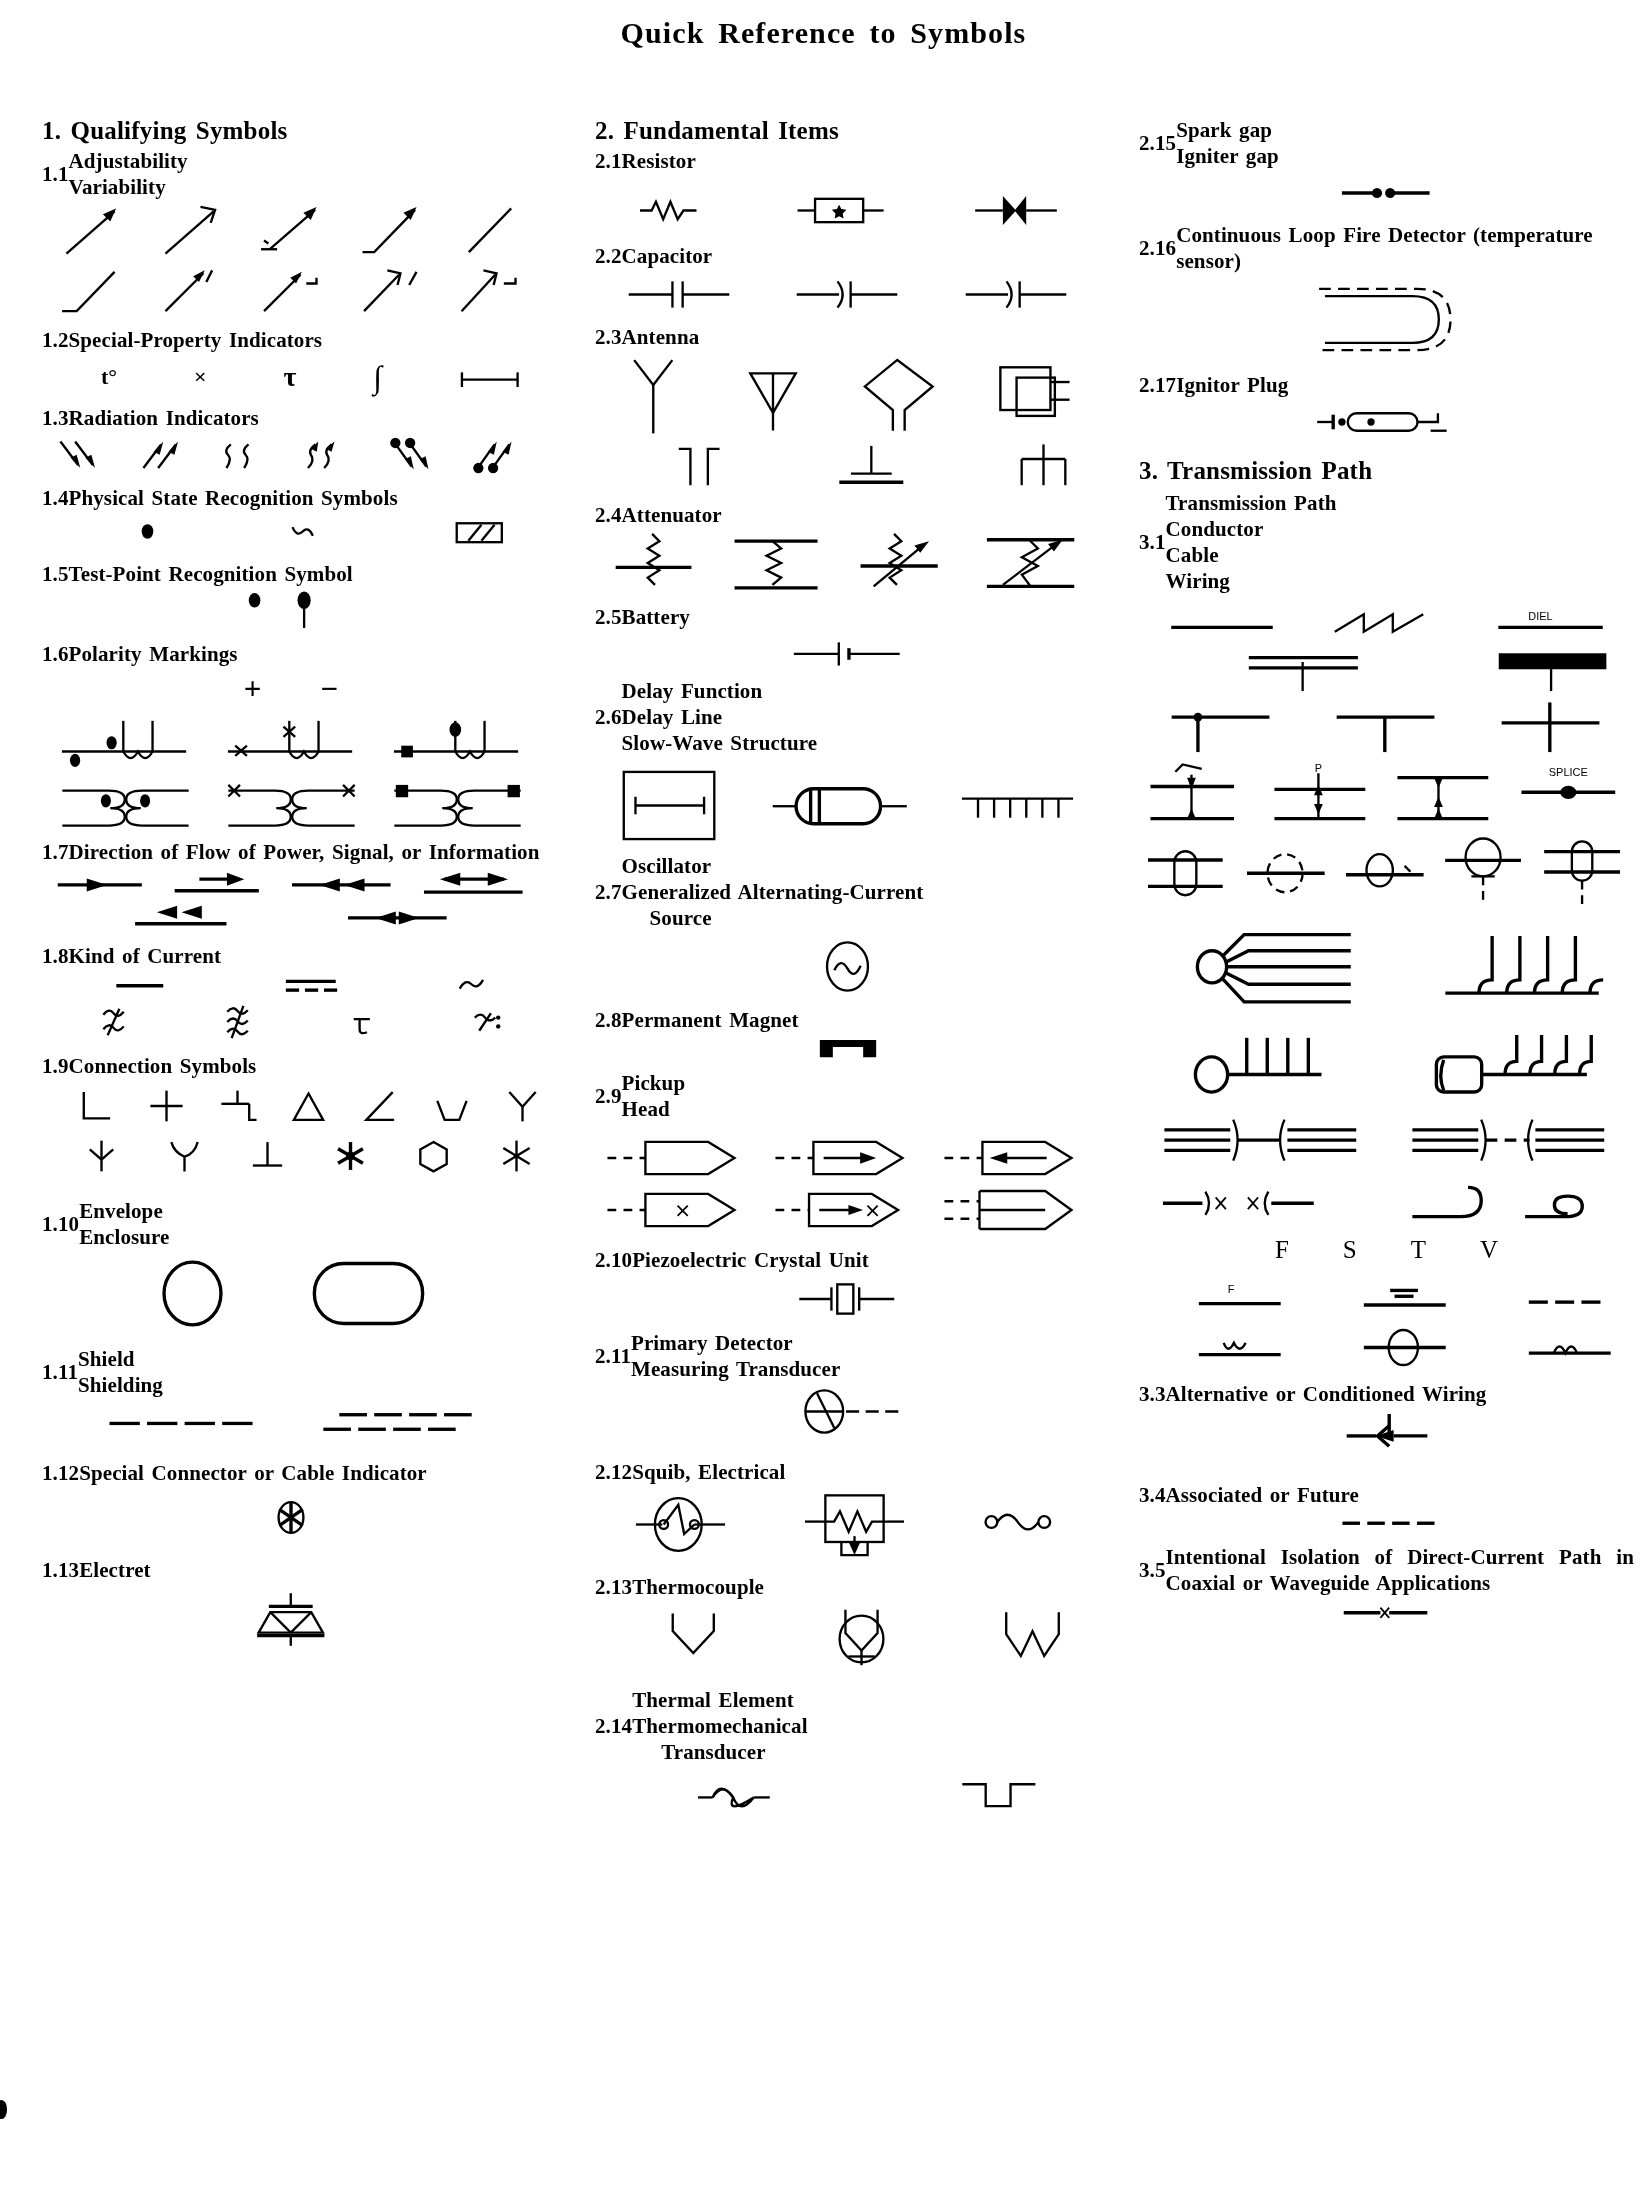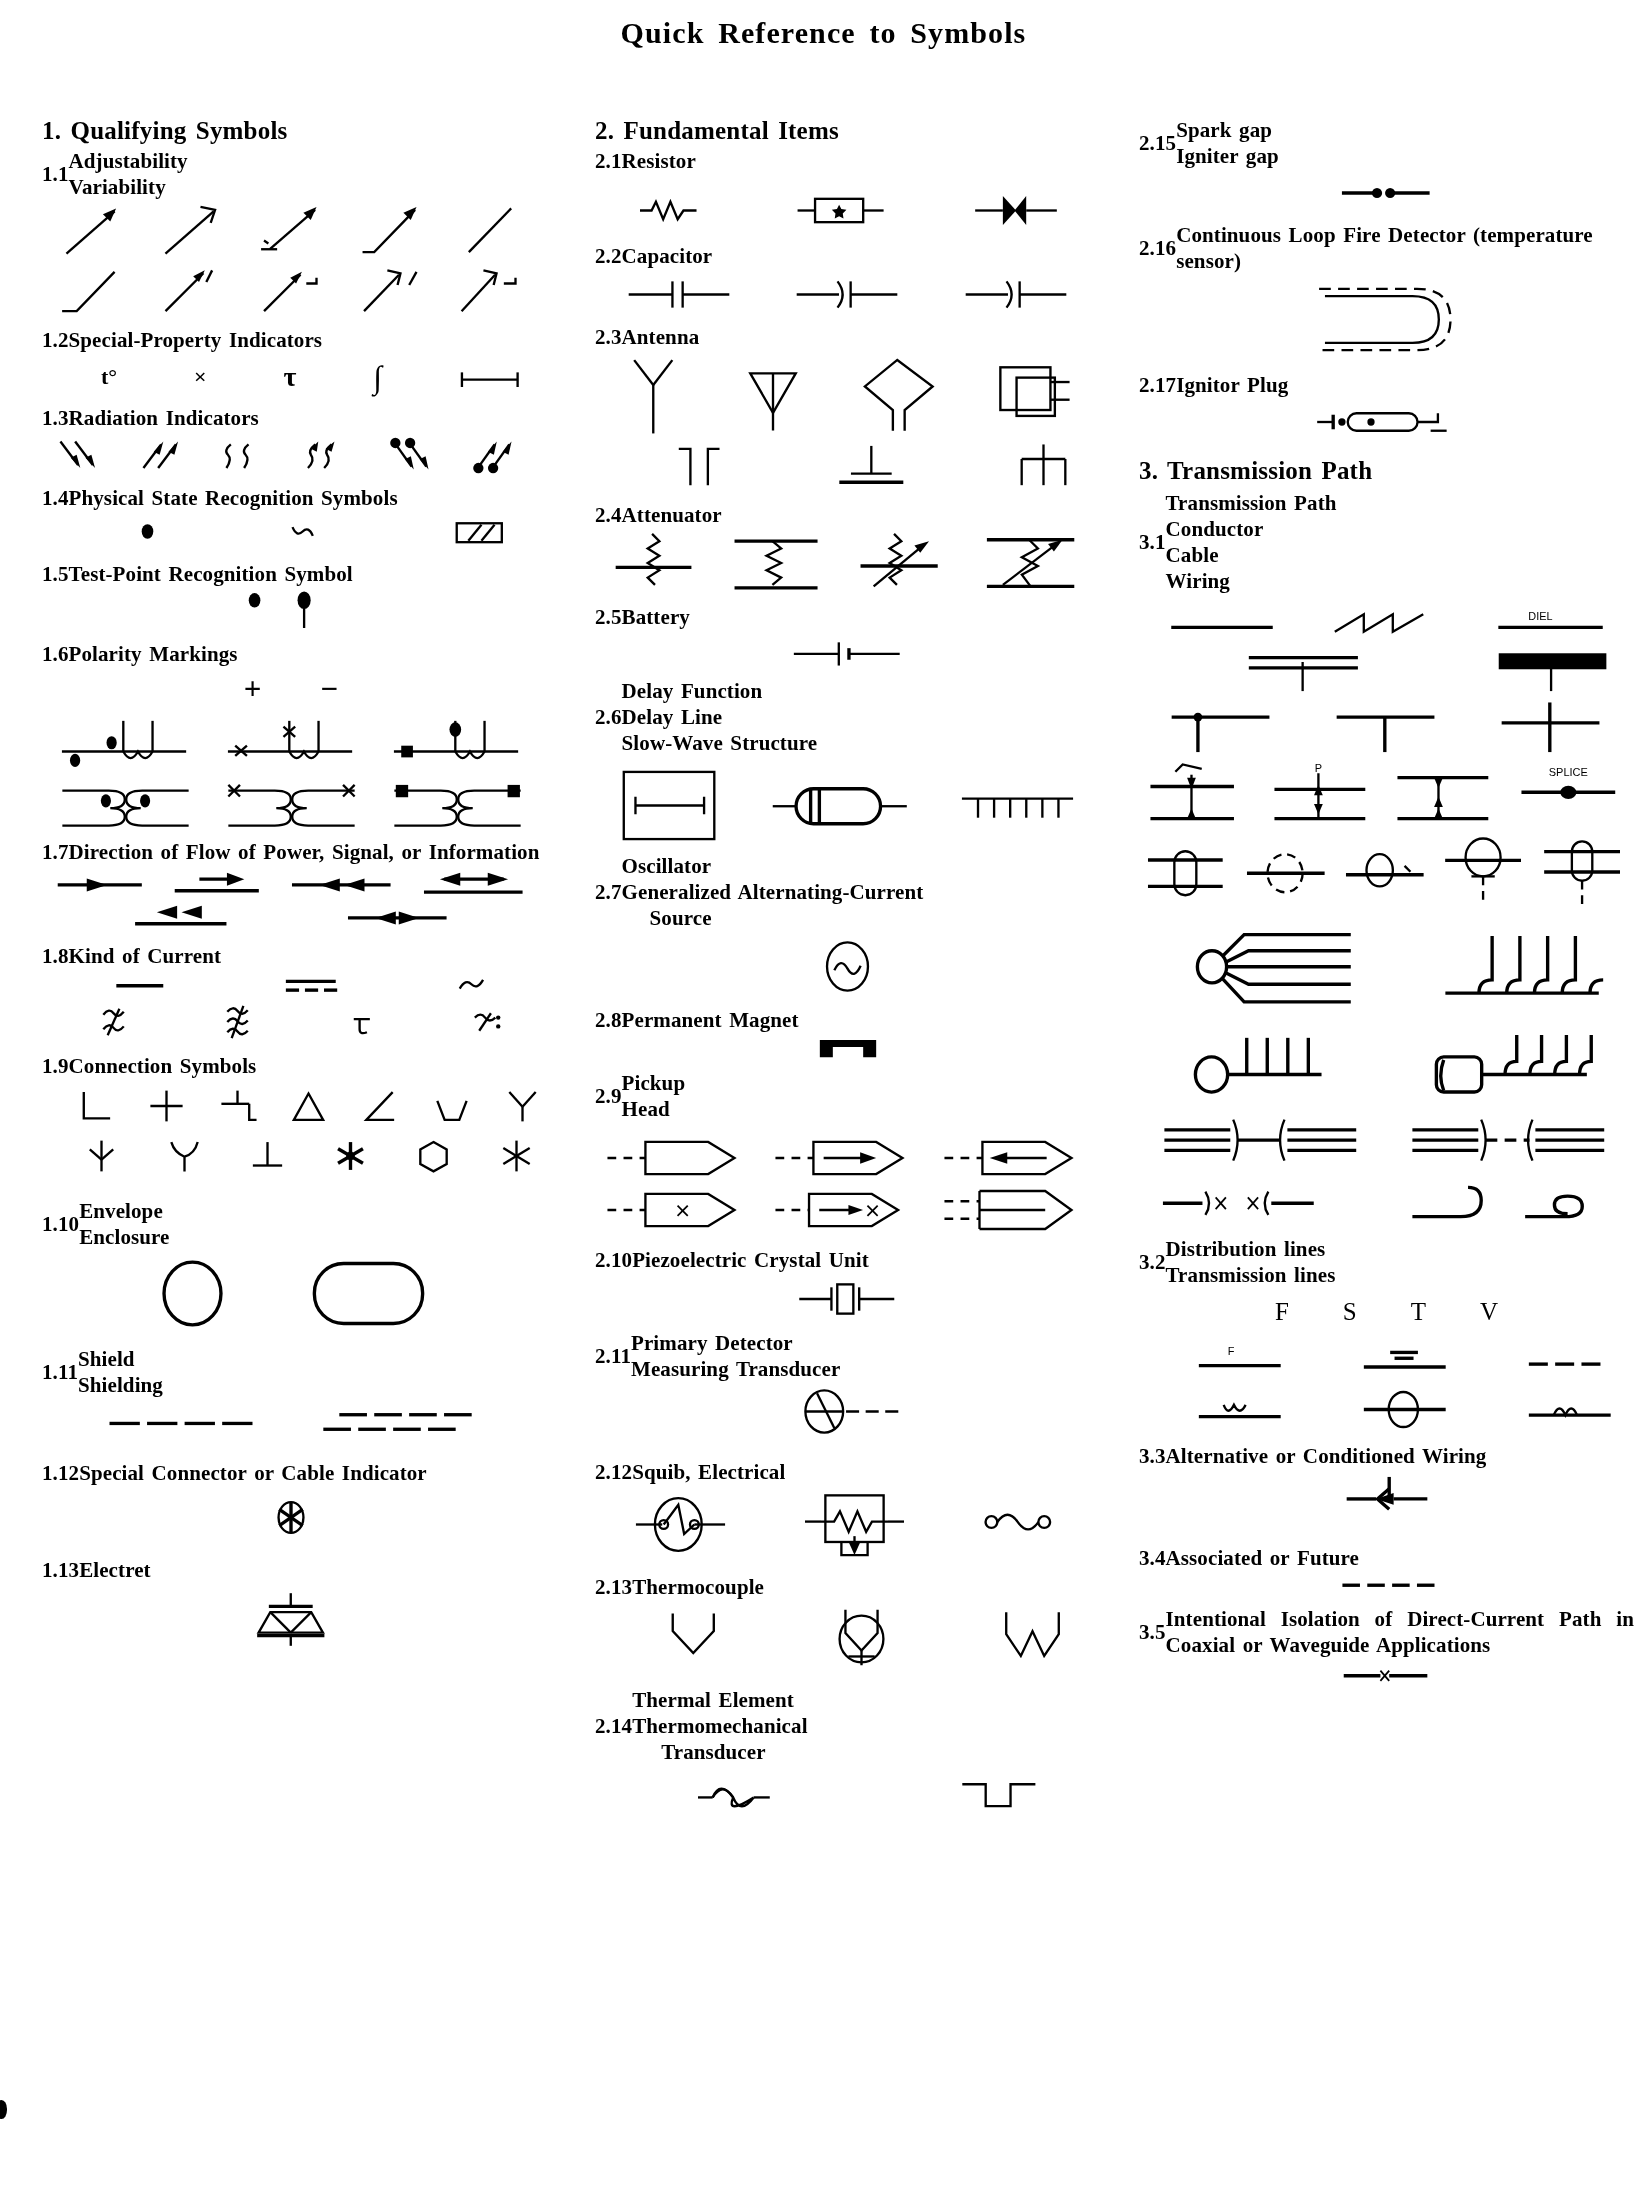--- a/index.html
+++ b/index.html
@@ -1485,27 +1485,20 @@
         <span class="sym">
             <svg width="205" height="44" viewBox="0 0 280 60">
               <path class="st2" d="M6,50 H72 q28,0 28,-22 q0,-18 -18,-18"></path>
               <path class="st2" d="M160,50 H214 q24,0 24,-14 q0,-14 -20,-14 q-18,0 -18,12 q0,12 18,12"></path>
             </svg>
           </span>
       </div>
     </div>
 
     <div class="blk" style="margin-top:11.7px;">
-      <div class="sub-head">
-        <span class="sub-num">3.2</span>
-        <span class="sub-txt">
-          <div>Distribution lines</div>
-          <div>Transmission lines</div>
-        </span>
-      </div>
       <div class="rowc" style="margin-top:10.3px;gap:54px;font-size:25px;">
         <span>F</span>
         <span>S</span>
         <span>T</span>
         <span>V</span>
       </div>
       <div class="row" style="margin-top:16px;padding:0 19px;">
         <span class="sym">
             <svg width="95" height="34" viewBox="0 0 130 46">
               <text class="lbl" x="52" y="18" text-anchor="middle">F</text>

